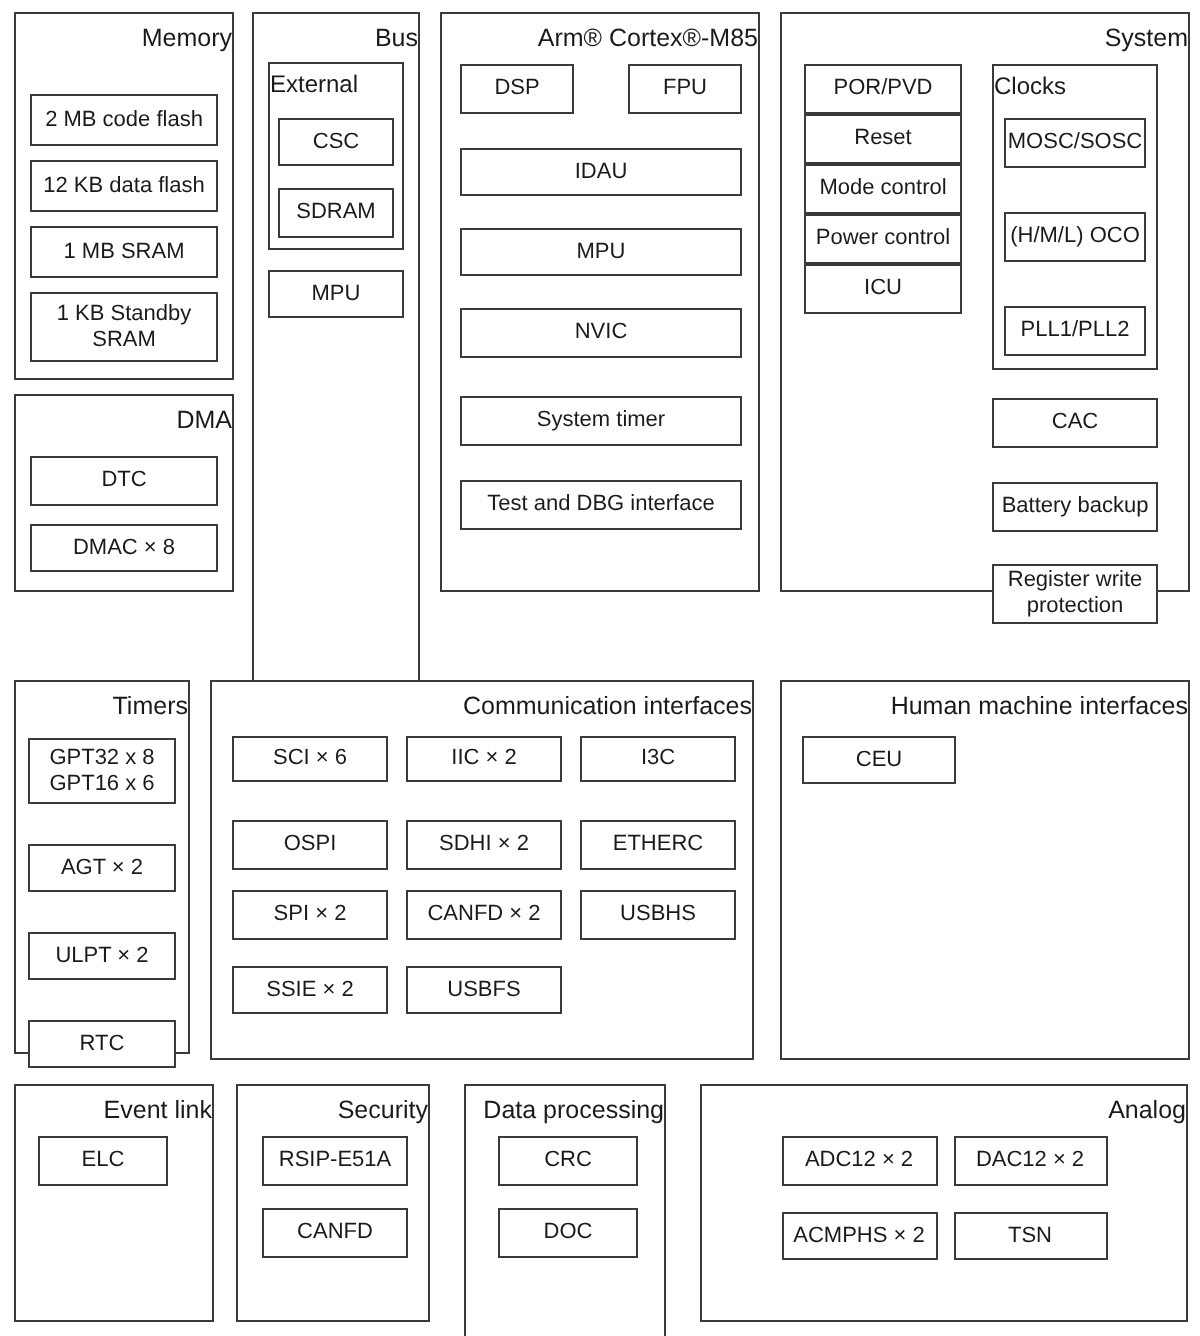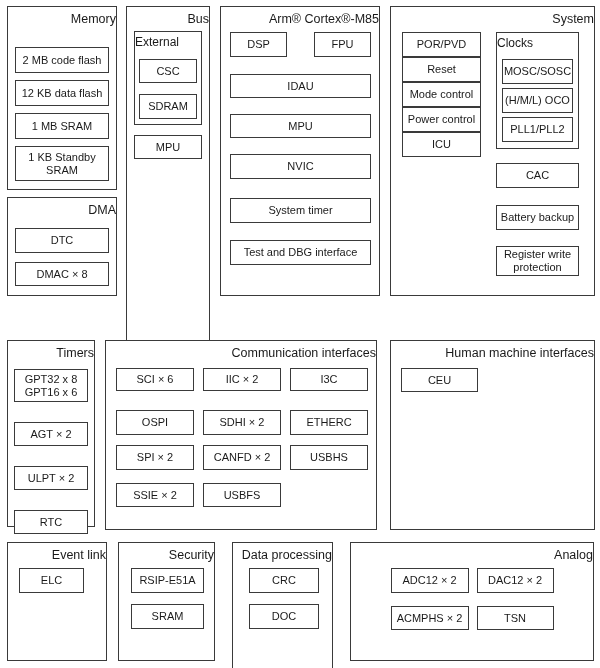--- a/index.html
+++ b/index.html
@@ -85,21 +85,21 @@
   .cpu-body > .cell{margin-top:16px}
   #cpu-idau{margin-top:17px}
   #cpu-systimer{margin-top:19px}
   #cpu-test{margin-top:17px}
 
   
   .sys-left{position:absolute;left:11px;top:25px;width:79px;display:flex;flex-direction:column;}
   .sys-right{position:absolute;left:105px;top:25px;width:83px}
   #sys-clocks{padding-bottom:6px}
   #sys-clocks .cell{margin:8px 5px 0}
-  #sys-clocks .cell + .cell{margin-top:4px}
+  #sys-clocks .cell + .cell{margin-top:22px}
   #sys-cac{margin-top:14px}
   #sys-battery{margin-top:17px}
   #sys-regwrite{margin-top:16px}
 
   
   .timers-col{margin:8px 6px 0;gap:20px}
 
   
   .comm-grid{margin:7px 8px 0 10px}
   .comm-row{display:grid;grid-template-columns:repeat(3,1fr);column-gap:9px}
@@ -238,21 +238,21 @@
 
   <div class="section" id="sec-eventlink">
     <div class="sec-title">Event link</div>
     <div class="cell h25" id="el-elc">ELC</div>
   </div>
 
   <div class="section" id="sec-security">
     <div class="sec-title">Security</div>
     <div class="col sec2-col">
       <div class="cell h25">RSIP-E51A</div>
-      <div class="cell h25">SRAM</div>
+      <div class="cell h25">CANFD</div>
     </div>
   </div>
 
   <div class="section" id="sec-dataproc">
     <div class="sec-title">Data processing</div>
     <div class="col sec3-col">
       <div class="cell h25">CRC</div>
       <div class="cell h25">DOC</div>
     </div>
   </div>

